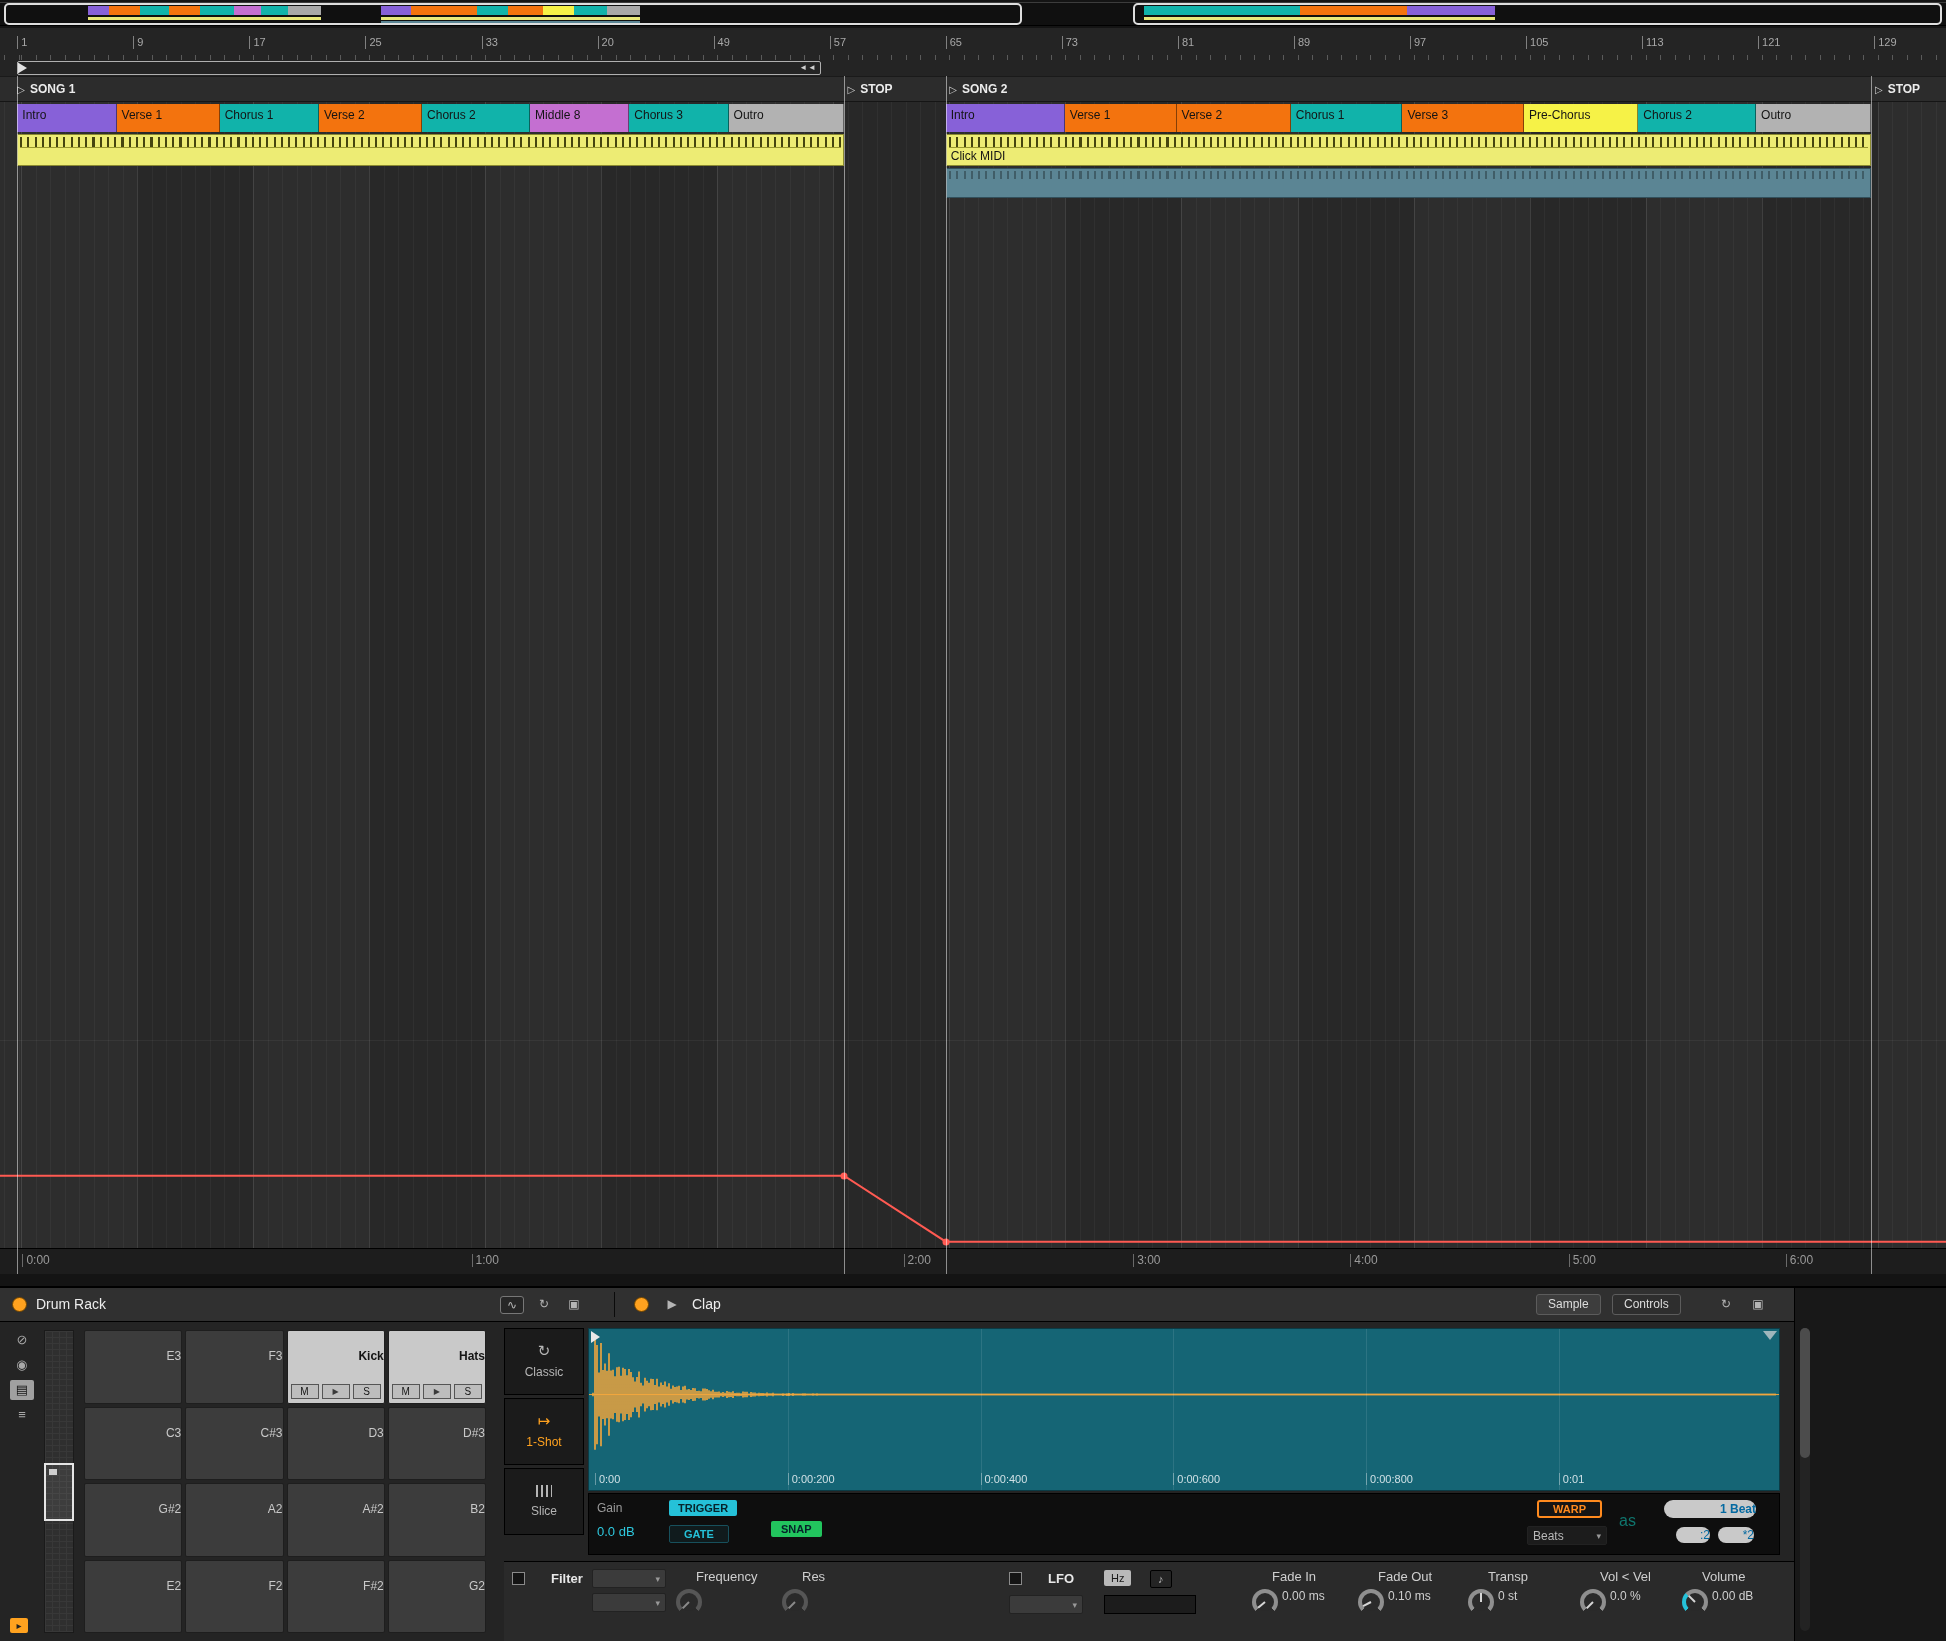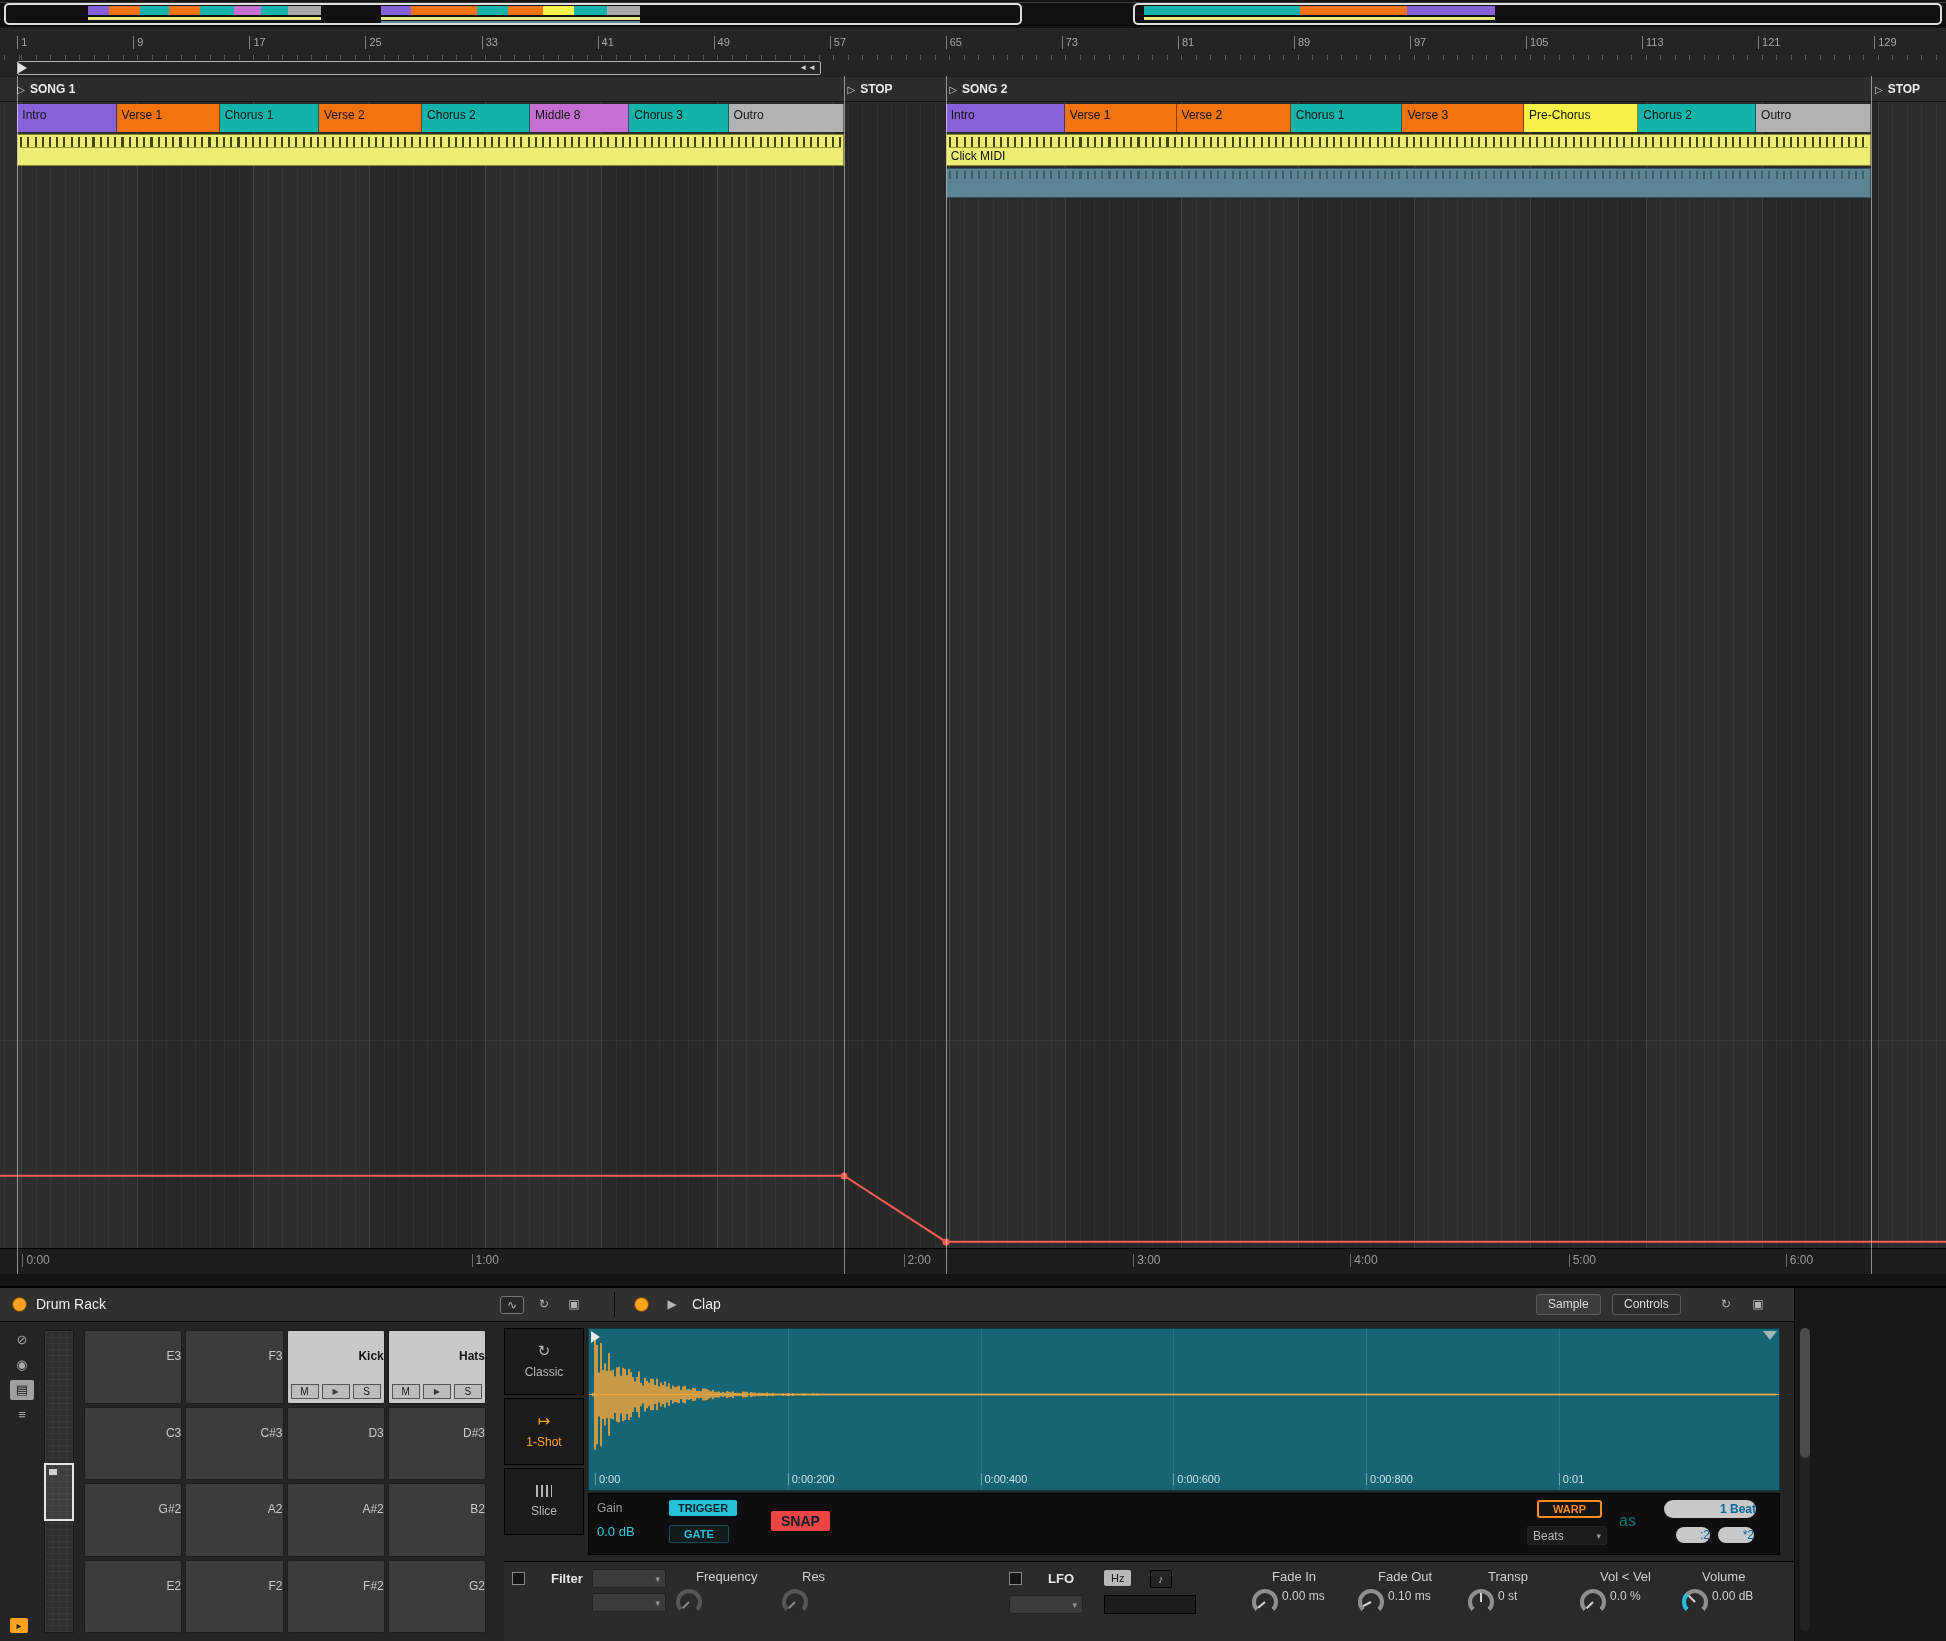--- a/index.html
+++ b/index.html
@@ -133,21 +133,21 @@
   .wave-fade{position:absolute;right:2px;top:2px;width:0;height:0;border-left:7px solid transparent;
              border-right:7px solid transparent;border-top:9px solid #9fb6bc;}
 
   .wave-ctrl{position:absolute;left:84px;top:171px;width:1192px;height:62px;background:#0e0e0e;border:1px solid #000;}
   .gain-label{position:absolute;left:8px;top:7px;color:#9a9a9a;font-size:12px;}
   .gain-value{position:absolute;left:8px;top:30px;color:#2ec8de;font-size:13px;}
   .btn-trigger{position:absolute;left:80px;top:6px;background:#25c1d8;color:#06232a;font-size:11px;font-weight:bold;
                padding:2px 9px;border-radius:2px;}
   .btn-gate{position:absolute;left:80px;top:31px;background:#101b1d;color:#25c1d8;font-size:11px;font-weight:bold;
             padding:2px 14px;border:1px solid #17505c;border-radius:2px;}
-  .btn-snap{position:absolute;left:182px;top:17px;background:#ef4444;color:#06232a;font-size:14px;font-weight:bold;
+  .btn-snap{position:absolute;left:182px;top:27px;background:#22c55e;color:#06232a;font-size:11px;font-weight:bold;
             padding:2px 10px;border-radius:2px;}
   .btn-warp{position:absolute;left:948px;top:6px;border:2px solid #ff8a1e;color:#ff8a1e;font-weight:bold;font-size:11px;
             padding:1px 14px;border-radius:3px;background:#151515;}
   .as-label{position:absolute;left:1030px;top:18px;color:#0f766e;font-size:16px;}
   .pill{position:absolute;background:#c9c9c9;color:#0369a1;font-size:12px;border-radius:9px;text-align:right;}
   .pill-1beat{left:1075px;top:6px;width:92px;padding:2px 0;font-weight:bold;}
   .pill-div2{left:1087px;top:33px;width:34px;padding:1px 0;}
   .pill-mul2{left:1129px;top:33px;width:36px;padding:1px 0;}
   .sel{height:19px;background:#3b3b3b;border:1px solid #222;border-radius:2px;color:#b9b9b9;font-size:12px;
        display:flex;align-items:center;justify-content:space-between;padding:0 5px;}
@@ -213,21 +213,21 @@
       <div class="ruler-ticks"></div>
       <div class="start-marker"></div>
       <div class="loop-brace">
         <span class="loop-arrows">◄◄</span>
       </div>
     <div class="bar-label" style="left: 0.89%;">1</div>
         <div class="bar-label" style="left: 6.85%;">9</div>
         <div class="bar-label" style="left: 12.82%;">17</div>
         <div class="bar-label" style="left: 18.78%;">25</div>
         <div class="bar-label" style="left: 24.75%;">33</div>
-        <div class="bar-label" style="left: 30.71%;">41</div>
+        <div class="bar-label" style="left: 30.71%;">20</div>
         <div class="bar-label" style="left: 36.67%;">49</div>
         <div class="bar-label" style="left: 42.64%;">57</div>
         <div class="bar-label" style="left: 48.6%;">65</div>
         <div class="bar-label" style="left: 54.56%;">73</div>
         <div class="bar-label" style="left: 60.53%;">81</div>
         <div class="bar-label" style="left: 66.49%;">89</div>
         <div class="bar-label" style="left: 72.45%;">97</div>
         <div class="bar-label" style="left: 78.42%;">105</div>
         <div class="bar-label" style="left: 84.38%;">113</div>
         <div class="bar-label" style="left: 90.34%;">121</div>

